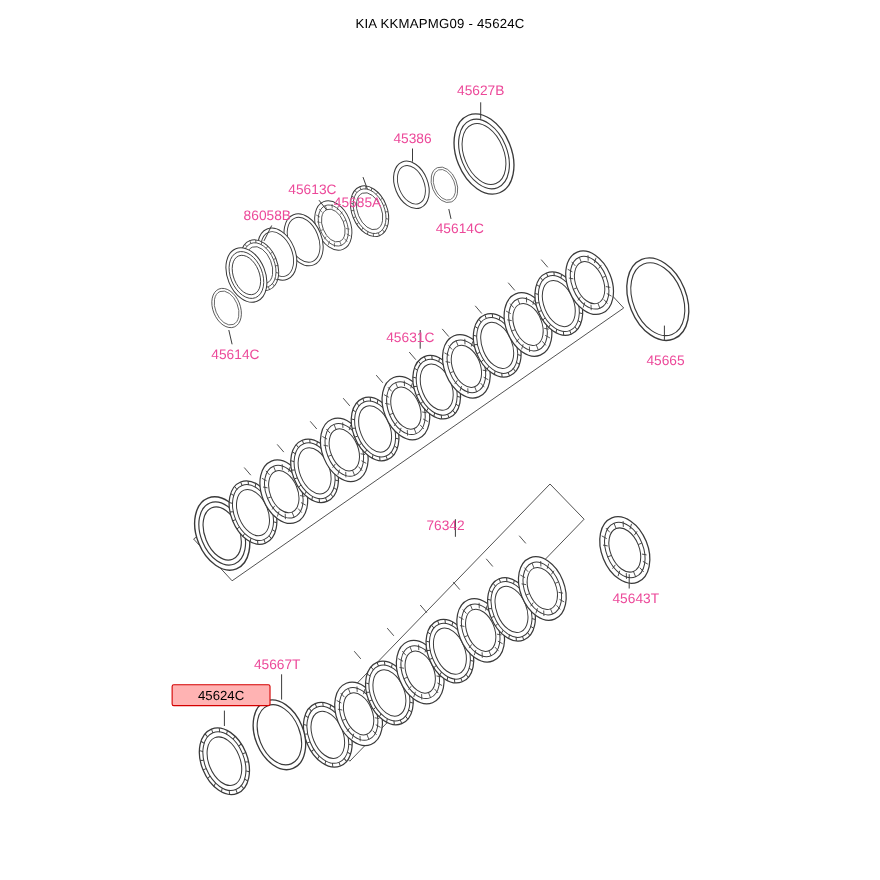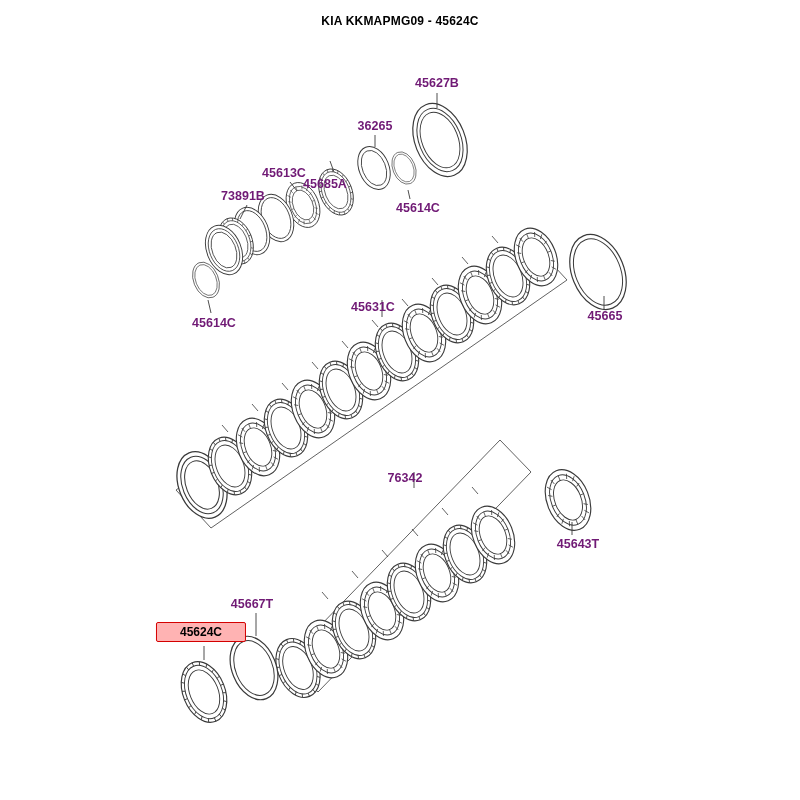--- a/index.html
+++ b/index.html
@@ -12,21 +12,20 @@
     height: 800px;
     font-family: "Liberation Sans", sans-serif;
     color: #000000;
     position: relative;
     overflow: hidden;
   }
   #diagram-root {
     position: relative;
     width: 800px;
     height: 608px;
-    font-weight: bold;
   }
   #title {
     position: absolute;
     left: 0;
     top: 14px;
     width: 800px;
     text-align: center;
     font-size: 12px;
     letter-spacing: 0.2px;
     color: #000;
@@ -34,21 +33,21 @@
   svg#art {
     position: absolute;
     left: 0;
     top: 0;
     width: 800px;
     height: 800px;
   }
   .lbl {
     position: absolute;
     font-size: 12.5px;
-    color: #701a75;
+    color: #ec4899;
     white-space: nowrap;
     transform: translate(-50%, -50%);
     line-height: 1;
   }
   .lbl.highlight {
     background: #ffb3b3;
     border: 1px solid #d40000;
     color: #000;
     padding: 3px 23px;
     border-radius: 2px;
@@ -289,27 +288,27 @@
     <line x1="256" y1="613" x2="256" y2="636" stroke="#3a3a3a" stroke-width="0.9"></line>
 
     <g transform="translate(204,692) rotate(-22) scale(1.05)">
       <use href="#toothRing"></use>
     </g>
     <line x1="204" y1="646" x2="204" y2="660" stroke="#3a3a3a" stroke-width="0.9"></line>
   </svg>
 
   <div id="label-layer">
     <div class="lbl" style="left:437px; top:83px;">45627B</div>
-    <div class="lbl" style="left:375px; top:126px;">36265</div>
+    <div class="lbl" style="left:375px; top:126px;">45386</div>
     <div class="lbl" style="left:325px; top:152px;margin-top:32px;">45685A</div>
     <div class="lbl" style="left:284px; top:173px;text-align:center;">45613C</div>
     <div class="lbl" style="left:418px; top:208px;">45614C</div>
-    <div class="lbl" style="left:243px; top:196px;">73891B</div>
+    <div class="lbl" style="left:243px; top:196px;">86058B</div>
     <div class="lbl" style="left:214px; top:323px;">45614C</div>
     <div class="lbl" style="left:373px; top:307px;">45631C</div>
-    <div class="lbl" style="left:605px; top:316px;text-align:center;">45665</div>
+    <div class="lbl" style="left:605px; top:328px;text-align:center;">45665</div>
     <div class="lbl" style="left:405px; top:478px;">76342</div>
     <div class="lbl" style="left:578px; top:544px;">45643T</div>
     <div class="lbl" style="left:252px; top:604px;text-align:right;">45667T</div>
     <div class="lbl highlight" style="left:201px; top:632px;">45624C</div>
   </div>
 
 </div>
 
 </body></html>

